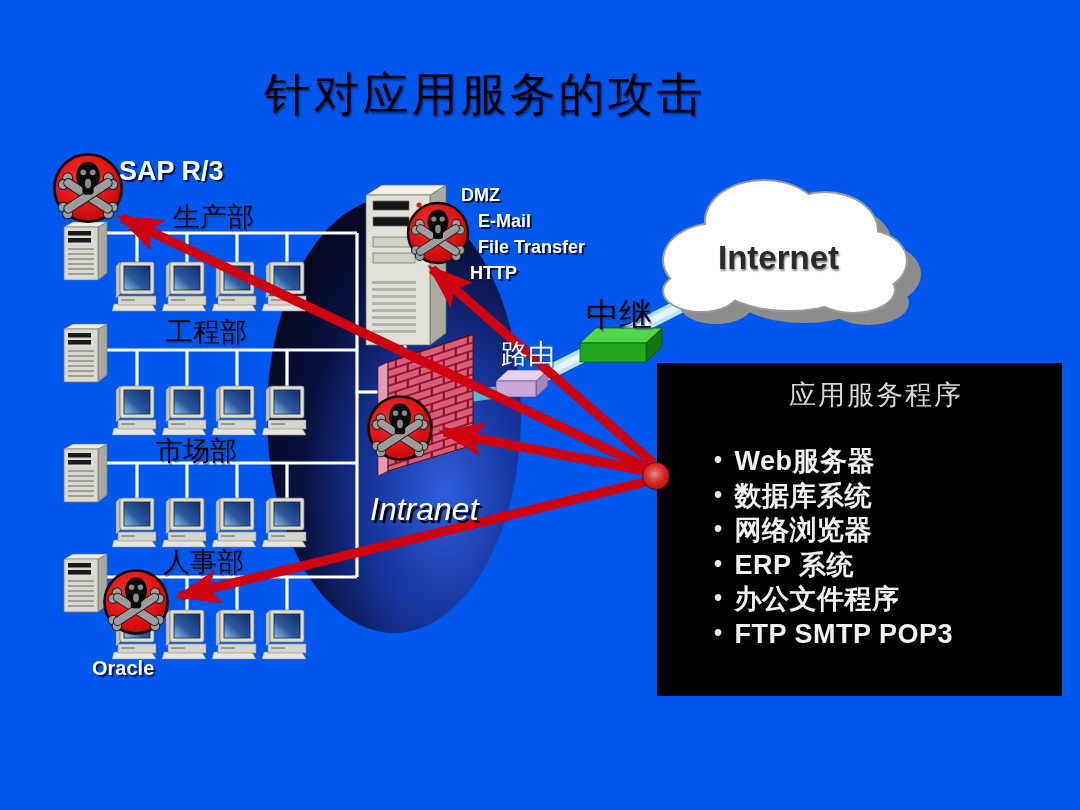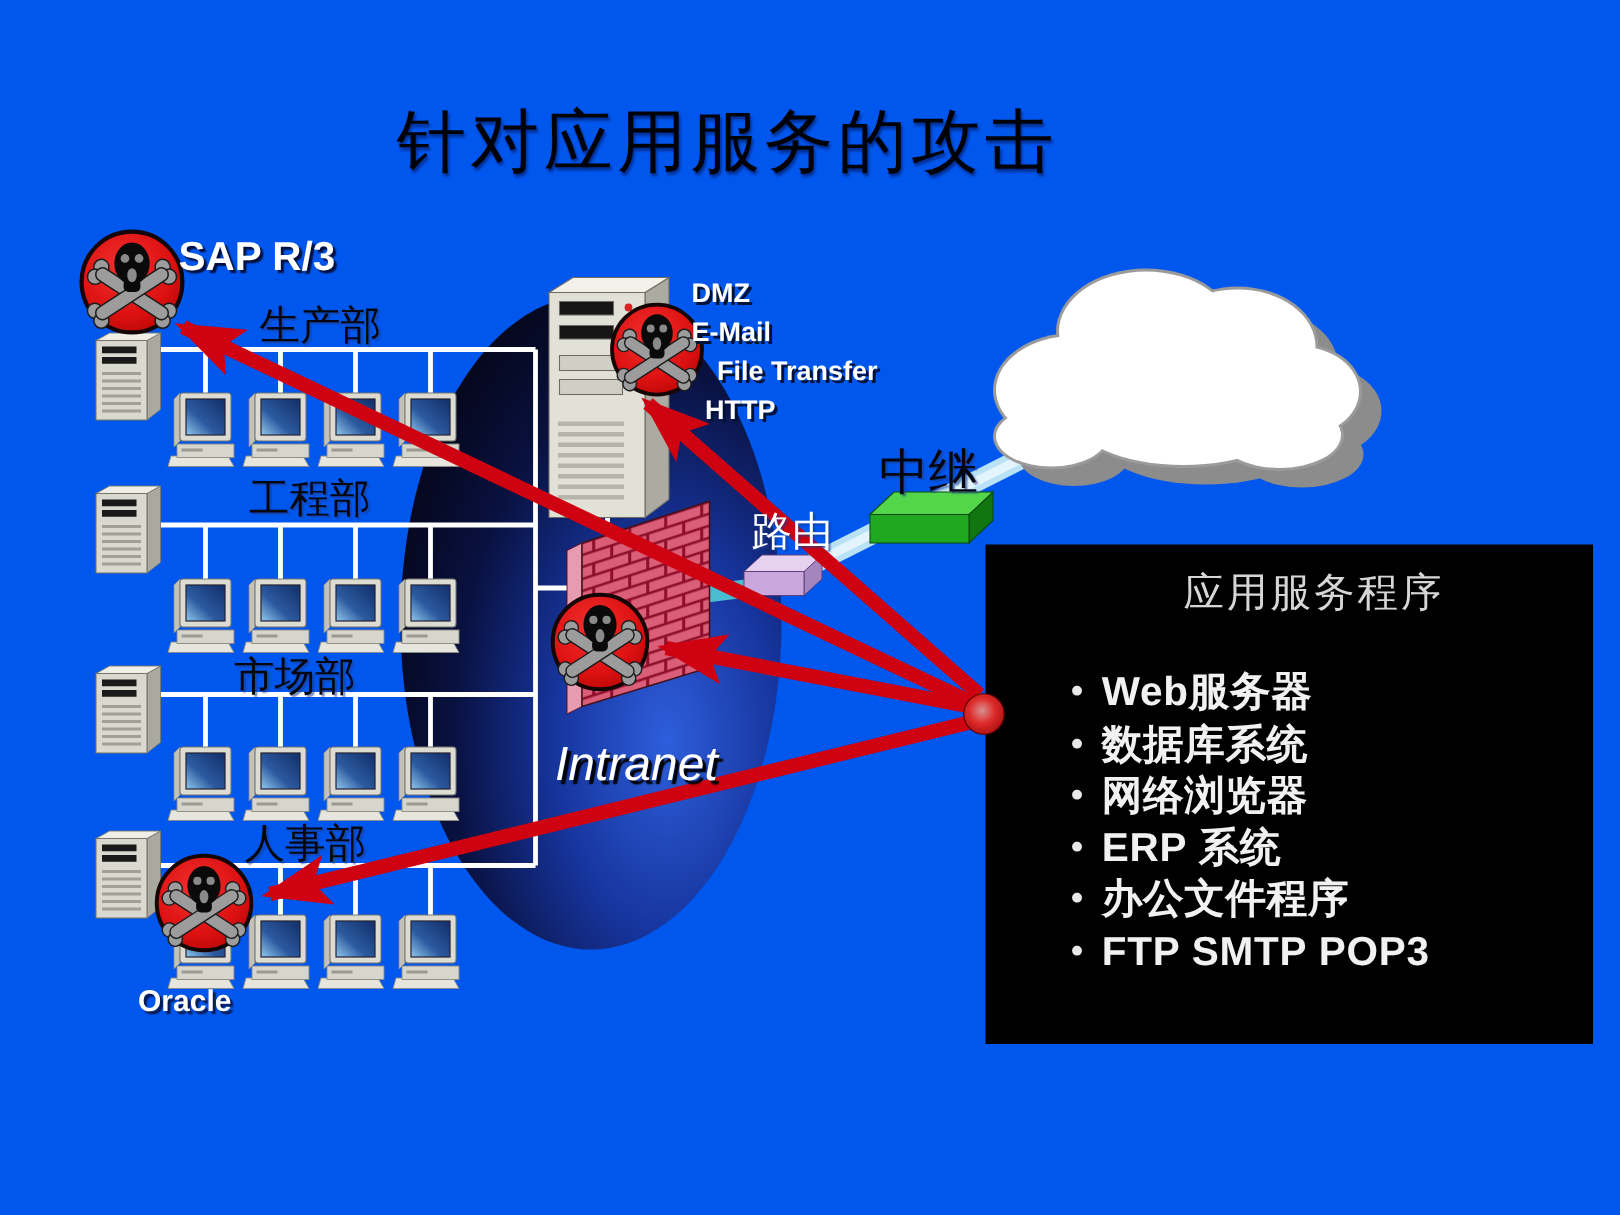--- a/index.html
+++ b/index.html
@@ -21,21 +21,21 @@
     text-shadow:2px 2px 1px #001040;}
   .t-dept{font-family:"Liberation Serif","DejaVu Serif",serif;font-size:27px;color:#06060f;
     text-shadow:1.5px 1.5px 1px rgba(30,60,140,.6);}
   .t-dept1{left:173px;top:199px}
   .t-dept2{left:166px;top:314px}
   .t-dept3{left:156px;top:433px}
   .t-dept4{left:163px;top:544px}
   .t-dmz{left:461px;top:182px;}
   .dmz-line{font-size:18px;font-weight:bold;color:#fff;line-height:26px;
     text-shadow:2px 2px 0 #001238;}
-  .dmz-line:nth-child(2){margin-left:0}
+  .dmz-line:nth-child(2){margin-left:17px}
   .dmz-line:nth-child(3){margin-left:17px}
   .dmz-line:nth-child(4){margin-left:9px}
   .t-relay{left:586px;top:293px;font-family:"Liberation Serif","DejaVu Serif",serif;
     font-size:33px;color:#05050f;text-shadow:1.5px 1.5px 1px rgba(30,60,140,.6);}
   .t-router{left:501px;top:336px;font-family:"Liberation Serif","DejaVu Serif",serif;
     font-size:27px;color:#ffffff;text-shadow:1.5px 1.5px 1px rgba(30,60,140,.6);}
   .t-internet{left:718px;top:239px;font-size:33px;font-weight:bold;color:#2b2b2b;
     text-shadow:1px 2px 2px rgba(0,0,0,.45);}
   .t-intranet{left:370px;top:491px;font-size:32px;font-weight:normal;font-style:italic;
     color:#fff;text-shadow:2.5px 2.5px 1px #000;}
@@ -287,15 +287,16 @@
   <div class="label t-dept t-dept3">市场部</div>
   <div class="label t-dept t-dept4">人事部</div>
   <div class="label t-dmz">
     <div class="dmz-line">DMZ</div>
     <div class="dmz-line">E-Mail</div>
     <div class="dmz-line">File Transfer</div>
     <div class="dmz-line">HTTP</div>
   </div>
   <div class="label t-relay">中继</div>
   <div class="label t-router">路由</div>
+  <div class="label t-internet">Internet</div>
   <div class="label t-intranet">Intranet</div>
   <div class="label t-oracle">Oracle</div>
 </div>
 
 </body></html>

